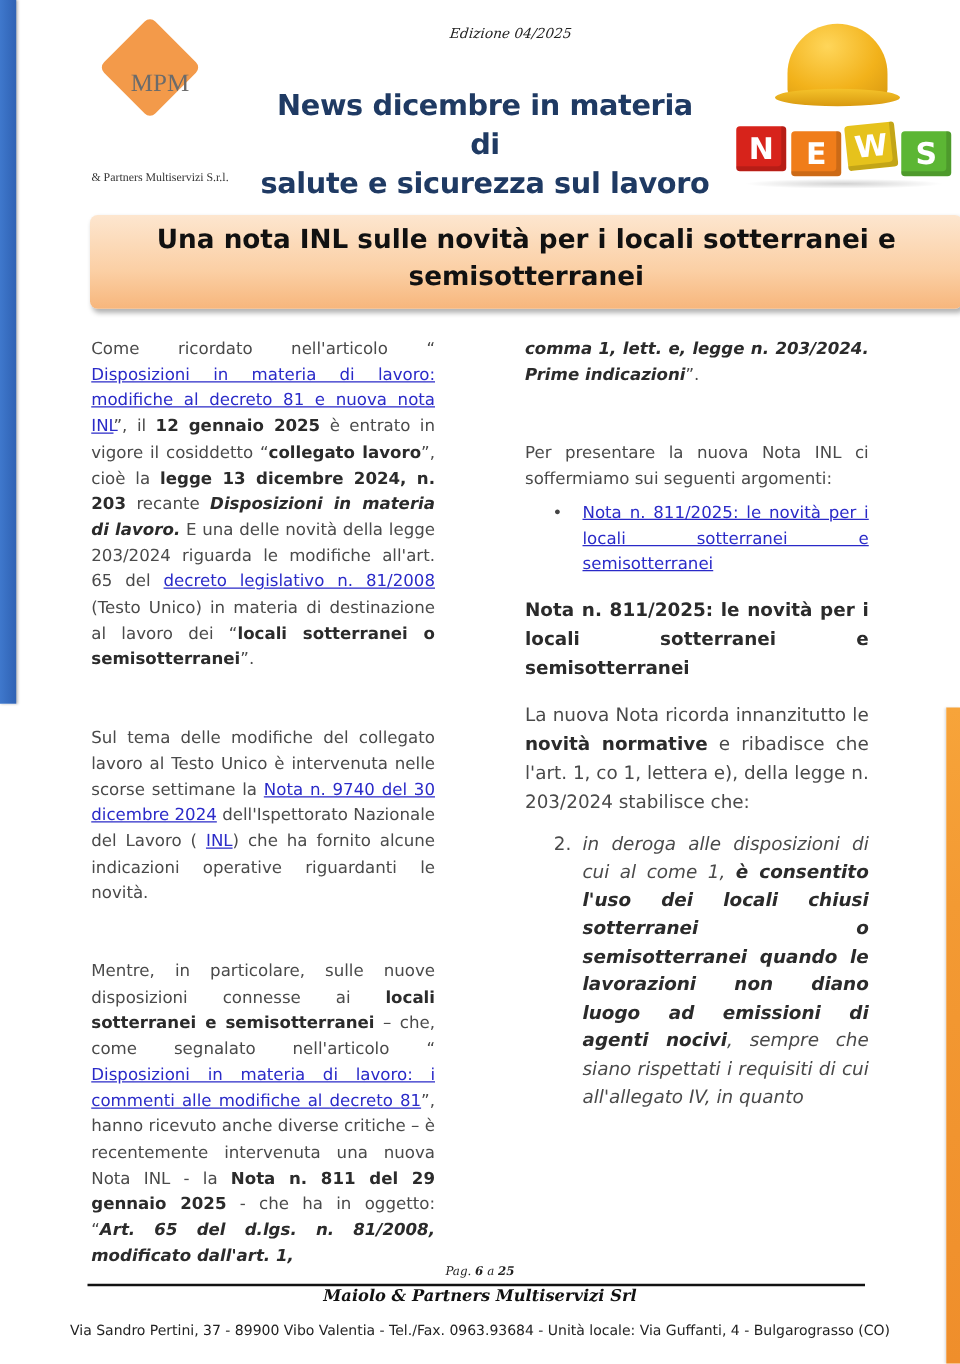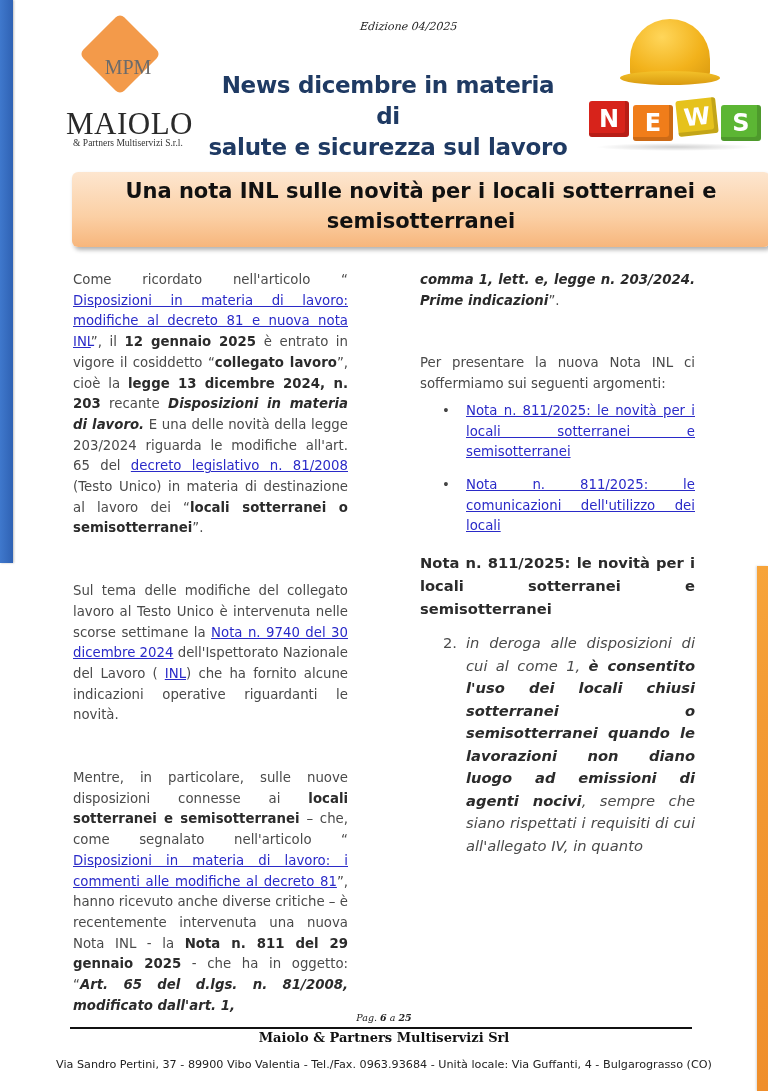--- a/index.html
+++ b/index.html
@@ -64,33 +64,32 @@
   ol.nl { margin:12px 0 0 0; padding-left:46px; list-style:none; font-size:14.7px; line-height:22.5px; font-style:italic; }
   ol.nl li { position:relative; }
   ol.nl li .num { position:absolute; left:-23px; font-style:normal; }
 
   
   .pagenum { position:absolute; left:0; width:768px; top:1012px; text-align:center; font-family:"DejaVu Serif", serif;
              font-style:italic; font-size:9.5px; color:#222; }
   .pagenum b { font-weight:bold; }
   .rule { position:absolute; left:70px; width:622px; top:1027px; height:2px; background:#111; }
   .company { position:absolute; left:0; width:768px; top:1030px; text-align:center; font-family:"DejaVu Serif", serif;
-             font-weight:bold; font-size:13px; color:#111; }
+             font-style:italic; font-weight:bold; font-size:13px; color:#111; }
   .address { position:absolute; left:0; width:768px; top:1058px; text-align:center; font-size:11.2px; color:#222; }
 </style>
 </head>
 <body>
 
 <div class="blue-bar"></div>
 <div class="orange-bar"></div>
 
 <div class="logo">
   <div class="diamond"></div>
   <div class="mpm">MPM</div>
-  <div class="maiolo">MAIOLO</div>
   <div class="partners">&amp; Partners Multiservizi S.r.l.</div>
 </div>
 
 <div class="edition">Edizione 04/2025</div>
 
 <div class="masthead">
   <div>News dicembre in materia di</div>
   <div>salute e sicurezza sul lavoro</div>
 </div>
 
@@ -123,25 +122,25 @@
 
 <div class="col col-right">
   <p><b><i>comma 1, lett. e, legge n. 203/2024. Prime indicazioni</i></b><span>”.</span></p>
 
   <div style="height:42px"></div>
 
   <p>Per presentare la nuova Nota INL ci soffermiamo sui seguenti argomenti:</p>
 
   <ul class="bl">
     <li><a class="lnk" href="#">Nota n. 811/2025: le novità per i locali sotterranei e semisotterranei</a></li>
-    <li><a class="lnk" href="#">Nota n. 811/2025: le comunicazioni dell'utilizzo dei locali</a></li>
   </ul>
 
   <p class="subhead">Nota n. 811/2025: le novità per i locali sotterranei e semisotterranei</p>
 
+  <p class="bigp"><span>La nuova Nota ricorda innanzitutto le </span><b>novità normative</b><span> e ribadisce che l'art. 1, co 1, lettera e), della legge n. 203/2024 stabilisce che:</span></p>
 
   <ol class="nl">
     <li><span class="num">2.</span><span>in deroga alle disposizioni di cui al come 1, </span><b>è consentito l'uso dei locali chiusi sotterranei o semisotterranei quando le lavorazioni non diano luogo ad emissioni di agenti nocivi</b><span>, sempre che siano rispettati i requisiti di cui all'allegato IV, in quanto</span></li>
   </ol>
 </div>
 
 <div class="pagenum"><span>Pag.</span> <b>6</b> <span>a</span> <b>25</b></div>
 <div class="rule"></div>
 <div class="company">Maiolo &amp; Partners Multiservizi Srl</div>
 <div class="address">Via Sandro Pertini, 37 - 89900 Vibo Valentia - Tel./Fax. 0963.93684 - Unità locale: Via Guffanti, 4 - Bulgarograsso (CO)</div>

